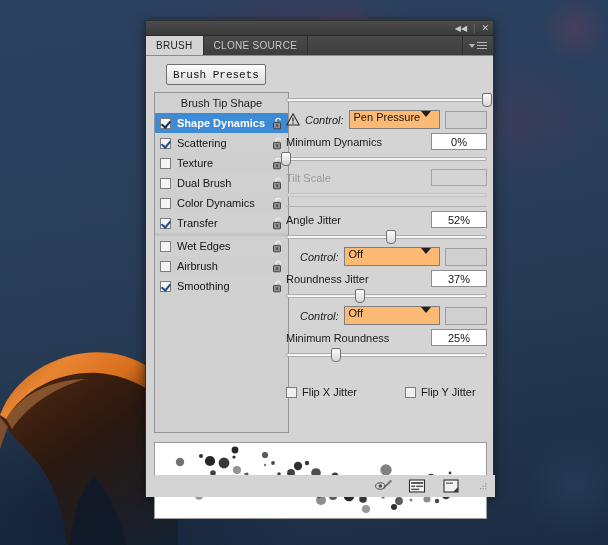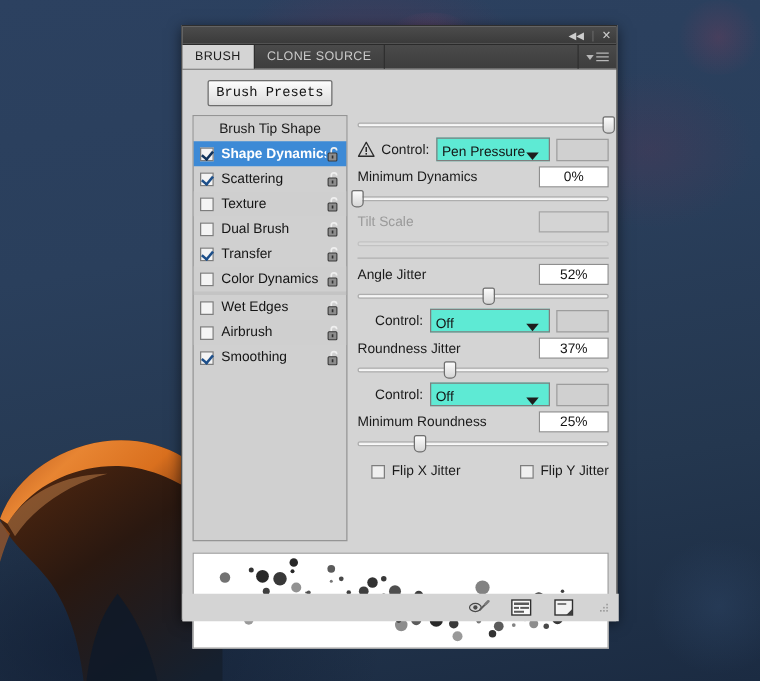--- a/index.html
+++ b/index.html
@@ -140,21 +140,21 @@
     border-radius: 2px;
     cursor: pointer;
     font-family: Liberation Mono, monospace;
   }
 
   
   #left-col {
     position: absolute;
     left: 8px;
     top: 36px;
-    width: 124px;
+    width: 135px;
     height: 341px;
     background: #d0d0d0;
     border: 1px solid #959595;
   }
   #tipshape-row {
     height: 20px;
     display: flex;
     align-items: center;
     justify-content: center;
     font-size: 11px;
@@ -254,28 +254,28 @@
 
   
   .dd-row {
     display: flex;
     align-items: center;
     height: 21px;
     gap: 5px;
     margin: 2px 0;
   }
   .warn-icon { width: 14px; height: 13px; flex: 0 0 auto; }
-  .dd-label { font-size: 11px; color: #1a1a1a; white-space: nowrap; }
+  .dd-label { font-size: 11px; color: #1a1a1a; white-space: nowrap; font-style: italic; }
   .dropdown {
     flex: 1;
     height: 19px;
-    background: #5eead4;
+    background: #fdba74;
     border: 1px solid #7e7e7e;
     display: flex;
-    align-items: flex-end;
+    align-items: flex-start;
     padding: 0 4px;
     font-size: 11px;
     color: #141414;
     cursor: pointer;
     position: relative;
   }
   .dropdown .dd-text { flex: 1; white-space: nowrap; }
   .dd-caret {
     width: 0; height: 0;
     border-left: 5px solid transparent;
@@ -288,22 +288,21 @@
     background: #d0d0d0;
     border: 1px solid #9d9d9d;
     flex: 0 0 auto;
   }
 
   
   #flip-row {
     display: flex;
     align-items: center;
     height: 20px;
-    margin-top: 5px;
-    justify-content: flex-end;
+    margin-top: 20px;
   }
   .flip-box { display: flex; align-items: center; cursor: pointer; }
   .flip-box .cb {
     width: 11px; height: 11px;
     border: 1px solid #7d7d7d;
     background: #efefef;
     margin-right: 5px;
   }
   .flip-box span { font-size: 11px; color: #1a1a1a; }
   #flip-y-wrap { margin-left: 48px; }
@@ -434,32 +433,32 @@
       </div>
       <div class="list-item">
         <span class="cb"></span>
         <span class="lbl">Dual Brush</span>
         <svg class="lock" viewBox="0 0 12 13">
           <path d="M4 5.5 L4 3.6 A2.2 2.2 0 0 1 8.4 3.4" fill="none" stroke="#efefef" stroke-width="1.3"></path>
           <rect x="1.5" y="5.4" width="7" height="6.4" rx="0.8" fill="#8d8d8d" stroke="#3a3a3a" stroke-width="0.9"></rect>
           <rect x="4.4" y="7.4" width="1.3" height="2.4" fill="#303030"></rect>
         </svg>
       </div>
+      <div class="list-item alt">
+        <span class="cb"></span>
+        <span class="lbl">Color Dynamics</span>
+        <svg class="lock" viewBox="0 0 12 13">
+          <path d="M4 5.5 L4 3.6 A2.2 2.2 0 0 1 8.4 3.4" fill="none" stroke="#efefef" stroke-width="1.3"></path>
+          <rect x="1.5" y="5.4" width="7" height="6.4" rx="0.8" fill="#8d8d8d" stroke="#3a3a3a" stroke-width="0.9"></rect>
+          <rect x="4.4" y="7.4" width="1.3" height="2.4" fill="#303030"></rect>
+        </svg>
+      </div>
       <div class="list-item">
         <span class="cb on"></span>
         <span class="lbl">Transfer</span>
-        <svg class="lock" viewBox="0 0 12 13">
-          <path d="M4 5.5 L4 3.6 A2.2 2.2 0 0 1 8.4 3.4" fill="none" stroke="#efefef" stroke-width="1.3"></path>
-          <rect x="1.5" y="5.4" width="7" height="6.4" rx="0.8" fill="#8d8d8d" stroke="#3a3a3a" stroke-width="0.9"></rect>
-          <rect x="4.4" y="7.4" width="1.3" height="2.4" fill="#303030"></rect>
-        </svg>
-      </div>
-      <div class="list-item alt">
-        <span class="cb"></span>
-        <span class="lbl">Color Dynamics</span>
         <svg class="lock" viewBox="0 0 12 13">
           <path d="M4 5.5 L4 3.6 A2.2 2.2 0 0 1 8.4 3.4" fill="none" stroke="#efefef" stroke-width="1.3"></path>
           <rect x="1.5" y="5.4" width="7" height="6.4" rx="0.8" fill="#8d8d8d" stroke="#3a3a3a" stroke-width="0.9"></rect>
           <rect x="4.4" y="7.4" width="1.3" height="2.4" fill="#303030"></rect>
         </svg>
       </div>
 
       <div class="list-gap"></div>
 
       <div class="list-item">

